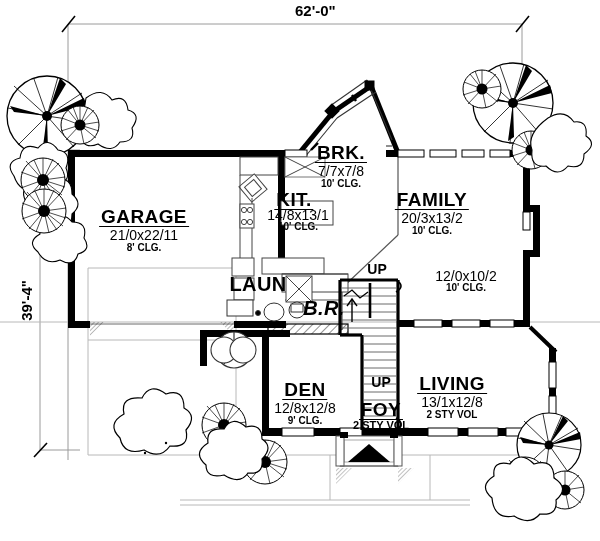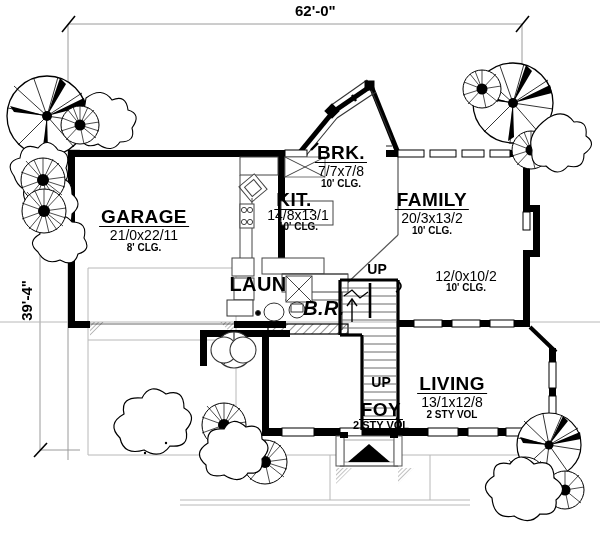--- a/index.html
+++ b/index.html
@@ -570,20 +570,25 @@
   <div class="rdim">12/0x10/2</div>
   <div class="rclg">10' CLG.</div>
 </div>
 
 <div class="lbl" style="left:452px;top:362px;transform:translate(-50%,0);">
   <div class="rname uline">LIVING</div>
   <div class="rdim">13/1x12/8</div>
   <div class="rclg">2 STY VOL</div>
 </div>
 
+<div class="lbl" style="left:305px;top:368px;transform:translate(-50%,0);">
+  <div class="rname uline">DEN</div>
+  <div class="rdim">12/8x12/8</div>
+  <div class="rclg">9' CLG.</div>
+</div>
 
 <div class="lbl" style="left:381px;top:388px;transform:translate(-50%,0);">
   <div class="rname uline">FOY</div>
   <div class="rclg" style="font-size:11px;">2 STY VOL</div>
 </div>
 
 <div class="lbl rname sm" style="left:258px;top:262px;transform:translate(-50%,0);">LAUN</div>
 
 <div class="lbl rname sm" style="left:324px;top:286px;transform:translate(-50%,0);font-style:italic;">B.R.</div>
 

